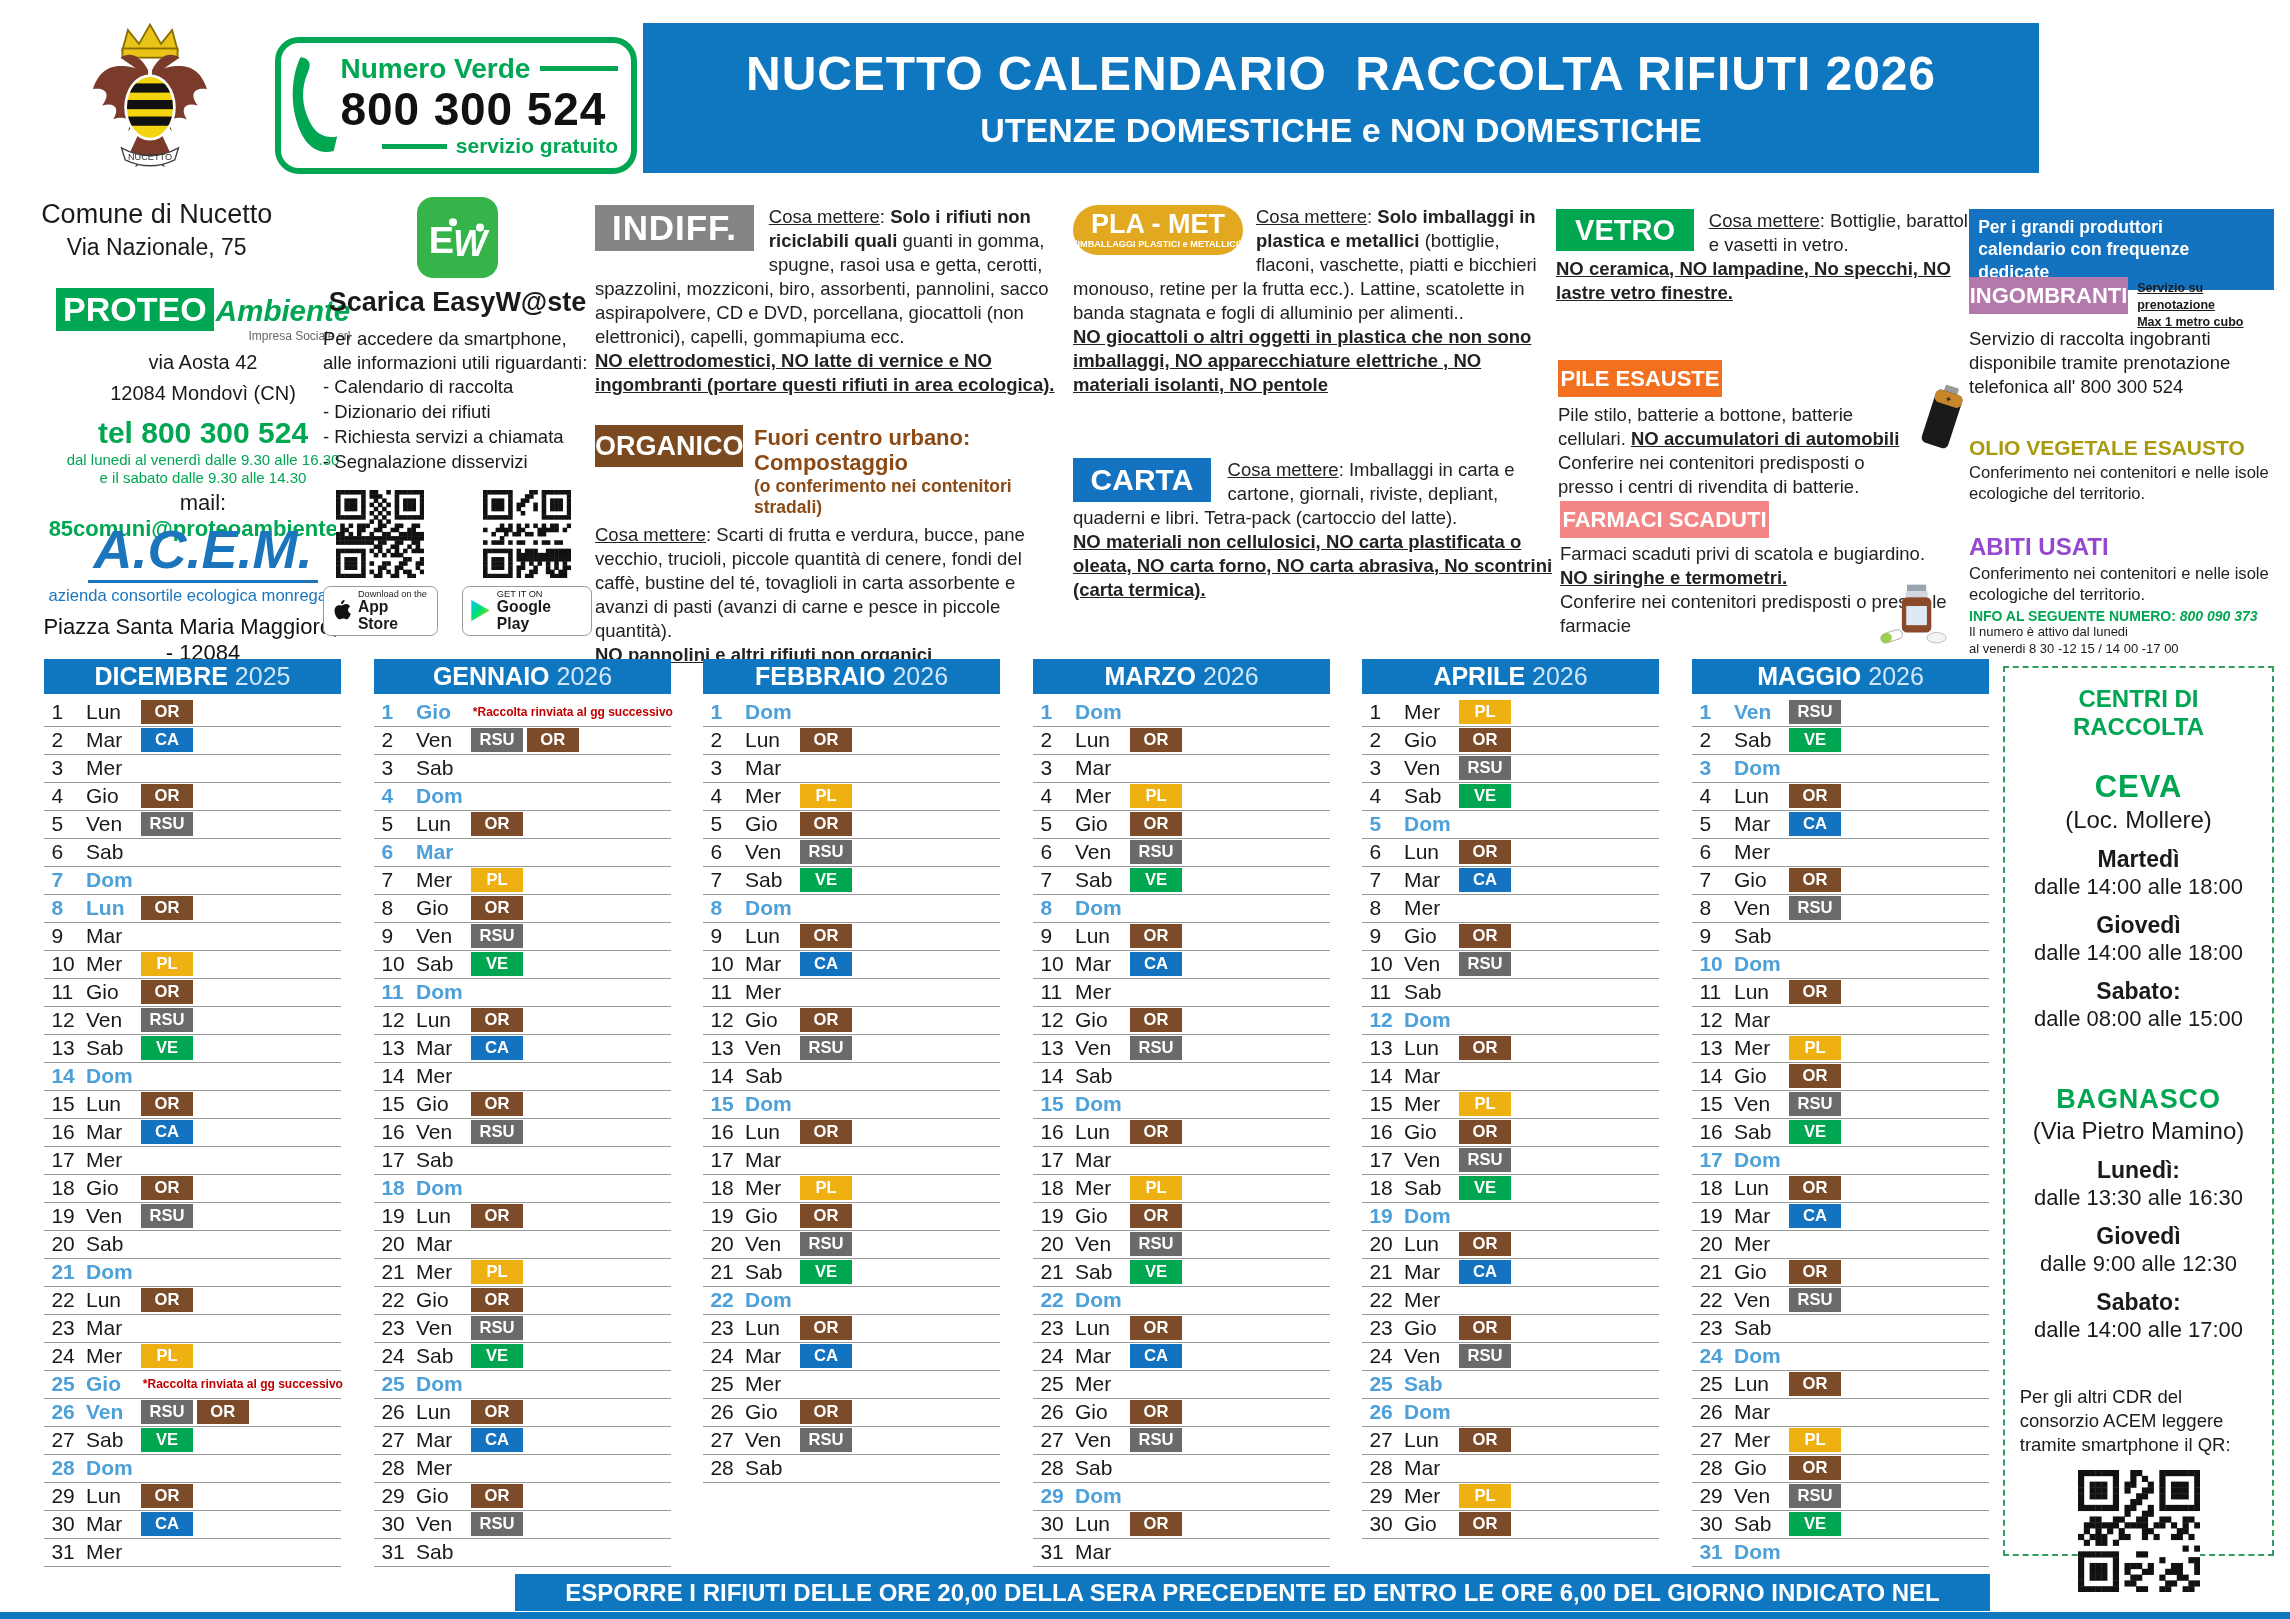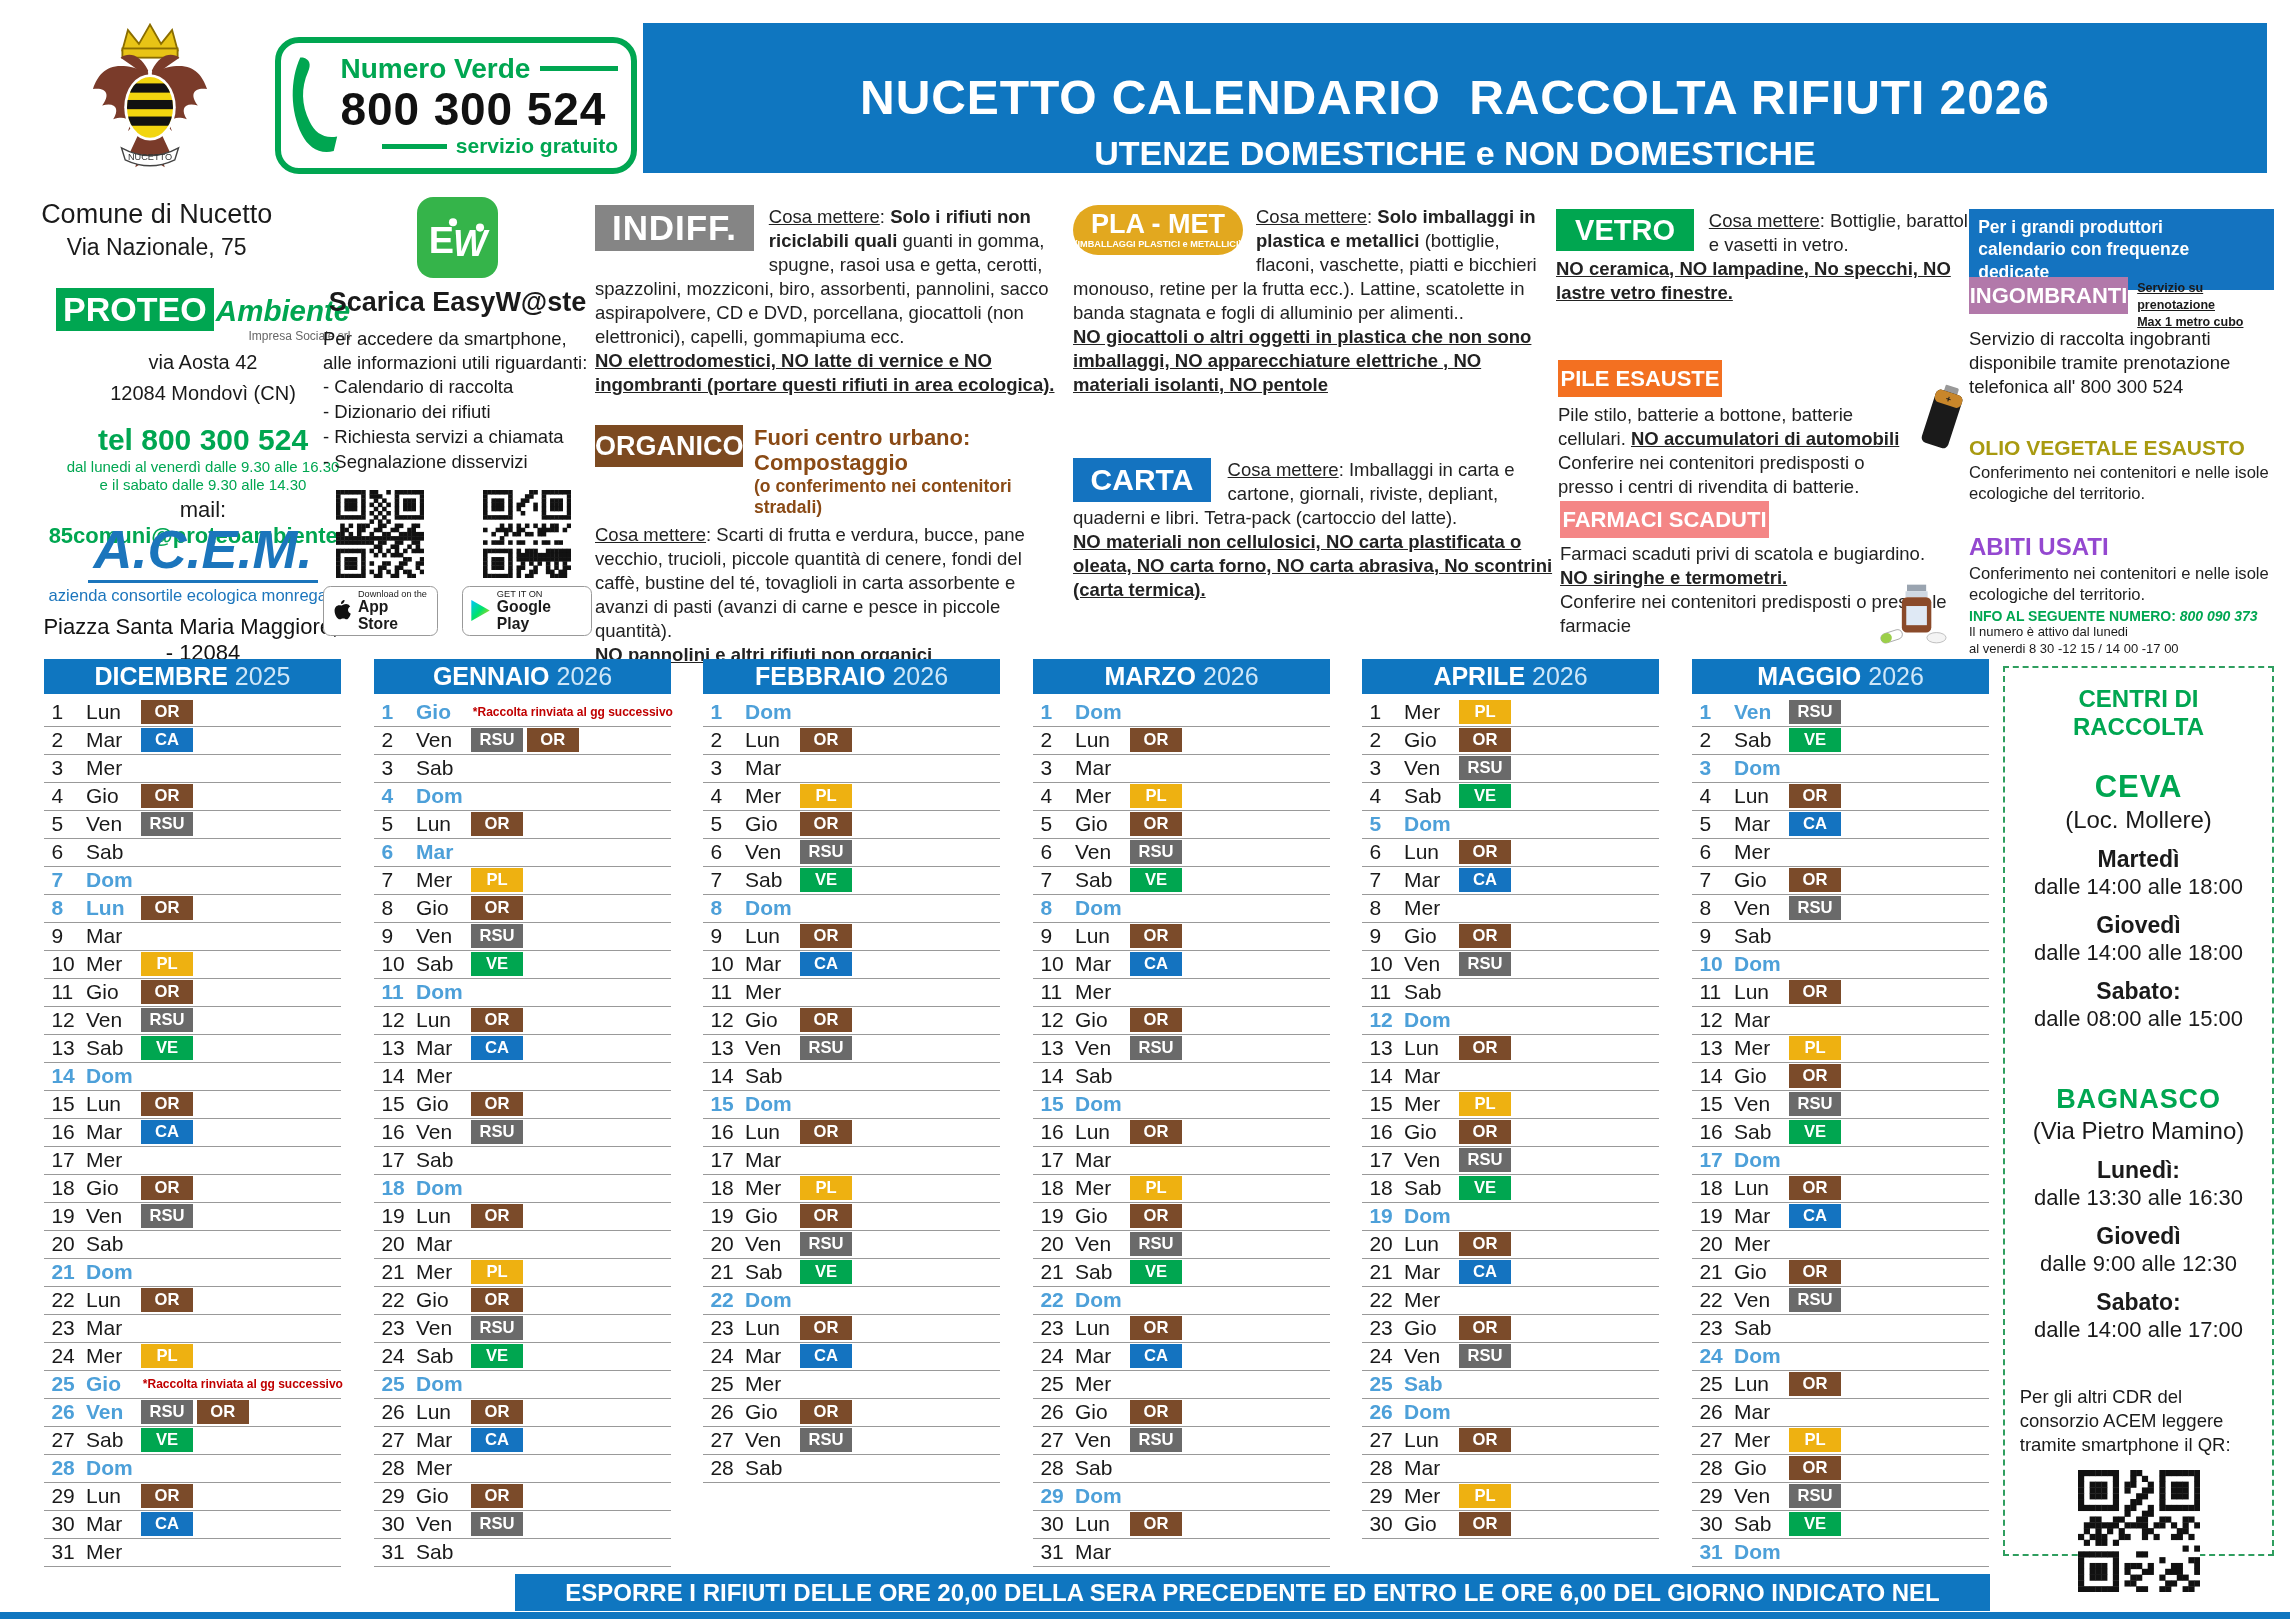--- a/index.html
+++ b/index.html
@@ -1,21 +1,21 @@
 <!DOCTYPE html>
 <html style="font-size:14.8px"><head>
 <meta charset="utf-8">
 <style>
   *{box-sizing:border-box}
   html,body{margin:0;padding:0;background:#fff}
   body{font-family:"Liberation Sans", sans-serif}
   #root{position:relative;width:2291px;height:1620px;background:#fff;overflow:hidden;color:#1a1a1a}
 
   
-  .hdr{position:absolute;left:643px;top:23px;width:1624px;height:150px;display:flex;flex-direction:column;align-items:center;justify-content:flex-end;gap:9.2px;color:#fff}
+  .hdr{position:absolute;left:643px;top:23px;width:1396px;height:150px;display:flex;flex-direction:column;align-items:center;justify-content:center;gap:9.2px;color:#fff}
   .hdr-title{font-size:48px;font-weight:bold;letter-spacing:0.9px;white-space:pre}
   .hdr-sub{font-size:34px;font-weight:bold}
 
   #crest{position:absolute;left:81px;top:13px}
   #comune-name{position:absolute;left:9.2px;top:199px;width:295px;text-align:center;font-size:27px}
   #comune-addr{position:absolute;left:9.2px;top:234px;width:295px;text-align:center;font-size:23px}
 
   
   #nv-box{position:absolute;left:275px;top:37px;width:362px;height:137px;border:6.5px solid #00a651;border-radius:24px;background:#fff;display:flex;align-items:center;padding:3.7px 13px 3.7px 5.5px}
   .nv-right{flex:1;display:flex;flex-direction:column;justify-content:center}
@@ -25,21 +25,21 @@
   .nv-num{font-size:46px;font-weight:bold;color:#111;line-height:1.08;letter-spacing:0.9px}
   .nv-sub-row{display:flex;align-items:center;justify-content:flex-end;color:#00a651;font-weight:bold;font-size:21px}
   .nv-sub-row .grn-line{width:65px;margin-right:9.2px}
 
   
   #proteo{position:absolute;left:37px;top:288px;width:332px;text-align:center}
   .proteo-main{background:#00a651;color:#fff;font-weight:bold;font-size:34px;padding:1.8px 7.4px;display:inline-block}
   .proteo-accent{color:#00a651;font-weight:bold;font-style:italic;font-size:29.5px;margin-left:1.8px}
   .proteo-sub{font-size:12px;color:#666;text-align:right;padding-right:18.5px;margin-top:-1.8px}
   .proteo-line{font-size:20px;margin-top:8.3px}
-  .proteo-tel{font-size:30px;font-weight:bold;color:#00a651;margin-top:18px}
+  .proteo-tel{font-size:30px;font-weight:bold;color:#00a651;margin-top:11px}
   .proteo-hours{font-size:15px;color:#00a651;margin-top:0.9px}
   .proteo-mail-label{font-size:22px;margin-top:3.7px}
   .proteo-mail{font-size:22px;font-weight:bold;color:#00a651}
   #acem{position:absolute;left:37px;top:522px;width:332px;text-align:center}
   .acem-logo{font-size:54px;font-weight:bold;font-style:italic;color:#1b75bc;border-bottom:3.7px solid #1b75bc;display:inline-block;padding:0 5.5px 3.7px;line-height:1}
   .acem-cap{font-size:16.6px;color:#1b75bc;margin-top:3.7px}
   .acem-addr{font-size:22px;margin-top:7.4px;color:#111}
 
   
   #easyw{position:absolute;left:323px;top:197px;width:269px}

